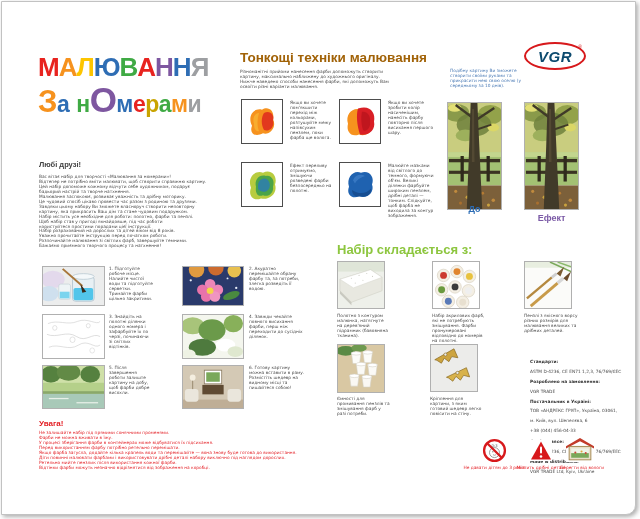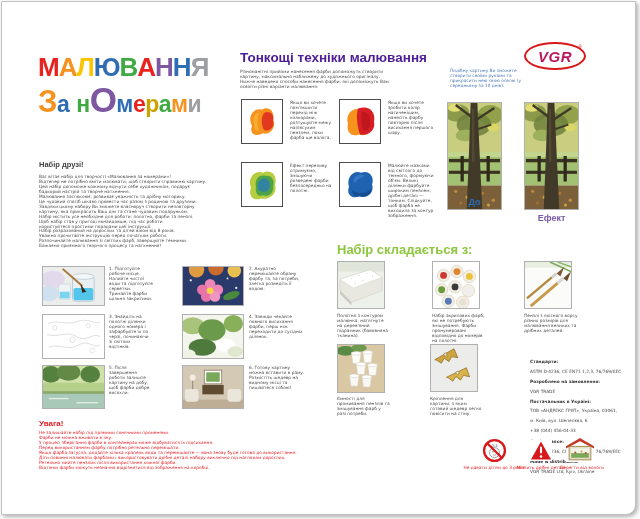--- a/index.html
+++ b/index.html
@@ -13,21 +13,21 @@
   .bl1{display:flex;align-items:baseline;letter-spacing:-1px;}
   .bl1 span{font-weight:700;font-size:26px;line-height:1;}
   .bl2{display:flex;align-items:baseline;margin-top:2px;letter-spacing:-0.5px;}
   .bl2 span{font-weight:700;font-size:23px;line-height:1;}
   .bl2 span.gbig{font-size:31px;}
   .bl2 span.obig{font-size:35px;}
   .bl2 span.wsp{margin-right:7px;}
 
   
   .h-intro{left:37px;top:158px;font-size:7.5px;font-weight:700;color:#3f3f3f;}
-  .h-tech {left:238px;top:48px;font-size:13.5px;font-weight:700;color:#4c1d95;}
+  .h-tech {left:238px;top:48px;font-size:13.5px;font-weight:700;color:#a16207;}
   .h-howto{left:37px;top:238px;font-size:14px;font-weight:700;color:#f58220;}
   .h-kit  {left:335px;top:240px;font-size:13px;font-weight:700;color:#8dc63f;}
   .h-warn {left:37px;top:417px;font-size:8px;font-weight:700;color:#e31e24;}
 
   
   .sm{font-size:6px;line-height:1.16;color:#4a4a4a;white-space:pre-line;
       transform:scale(.72);transform-origin:0 0;font-family:"DejaVu Sans",sans-serif;}
   .sm.red{color:#e31e24;}
   .sm.blue{color:#4a7ab5;}
   .sm.center{text-align:center;}
@@ -36,24 +36,24 @@
 
   
   .ph{position:absolute;background:#fff;}
   .ph svg{display:block;width:100%;height:100%;}
   .frame-dark{border:1px solid #4d4d4d;}
   .frame-lite{border:1px solid #b0b0b0;}
 
   
   .vgr{left:522px;top:40px;width:62px;height:28px;border:2.5px solid #d7191c;border-radius:50%;
        display:flex;align-items:center;justify-content:center;}
-  .vgr .vtxt{color:#be185d;font-weight:700;font-style:italic;font-size:15px;letter-spacing:.5px;}
+  .vgr .vtxt{color:#0c4a6e;font-weight:700;font-style:italic;font-size:15px;letter-spacing:.5px;}
   .vgr .reg{position:absolute;right:2px;top:0;font-size:5px;color:#d7191c;font-style:normal;}
 
-  .lbl-before{left:445px;top:195px;width:55px;text-align:center;font-size:9px;font-weight:700;color:#2b6cb5;}
+  .lbl-before{left:445px;top:202px;width:55px;text-align:center;font-size:9px;font-weight:700;color:#2b6cb5;}
   .lbl-after {left:522px;top:211px;width:55px;text-align:center;font-size:9px;font-weight:700;color:#7b5aa6;}
 </style>
 </head>
 <body>
 
 <svg width="0" height="0" style="position:absolute">
   <defs>
     <g id="tree">
       <rect width="55" height="56" fill="#c9cd7f"></rect>
       <ellipse cx="9" cy="10" rx="13" ry="9" fill="#8a9a4a"></ellipse>
@@ -107,21 +107,21 @@
       <span class="obig" style="color: rgb(126, 87, 160);">О</span>
       <span style="color: rgb(46, 109, 180);">м</span>
       <span style="color: rgb(232, 35, 31);">е</span>
       <span style="color: rgb(201, 164, 0);">р</span>
       <span style="color: rgb(63, 170, 68);">а</span>
       <span style="color: rgb(246, 146, 30);">м</span>
       <span style="color: rgb(157, 159, 162);">и</span>
     </div>
   </div>
 
-  <div class="abs h-intro">Набір друзі!</div>
+  <div class="abs h-intro">Любі друзі!</div>
   <div class="abs sm" style="left:37px;top:172px;width:272px;">Вас вітає набір для творчості «Малювання за номерами»!
 Відтепер не потрібно вміти малювати, щоб створити справжню картину.
 Цей набір допоможе кожному відчути себе художником, подарує
 бадьорий настрій та творче натхнення.
 Малювання заспокоює, розвиває уважність та дрібну моторику.
 Це чудовий спосіб цікаво провести час разом з родиною та друзями.
 Завдяки цьому набору Ви зможете власноруч створити неповторну
 картину, яка прикрасить Ваш дім та стане чудовим подарунком.
 Набір містить усе необхідне для роботи: полотно, фарби та пензлі.
 Щоб набір став у пригоді якнайдовше, під час роботи

